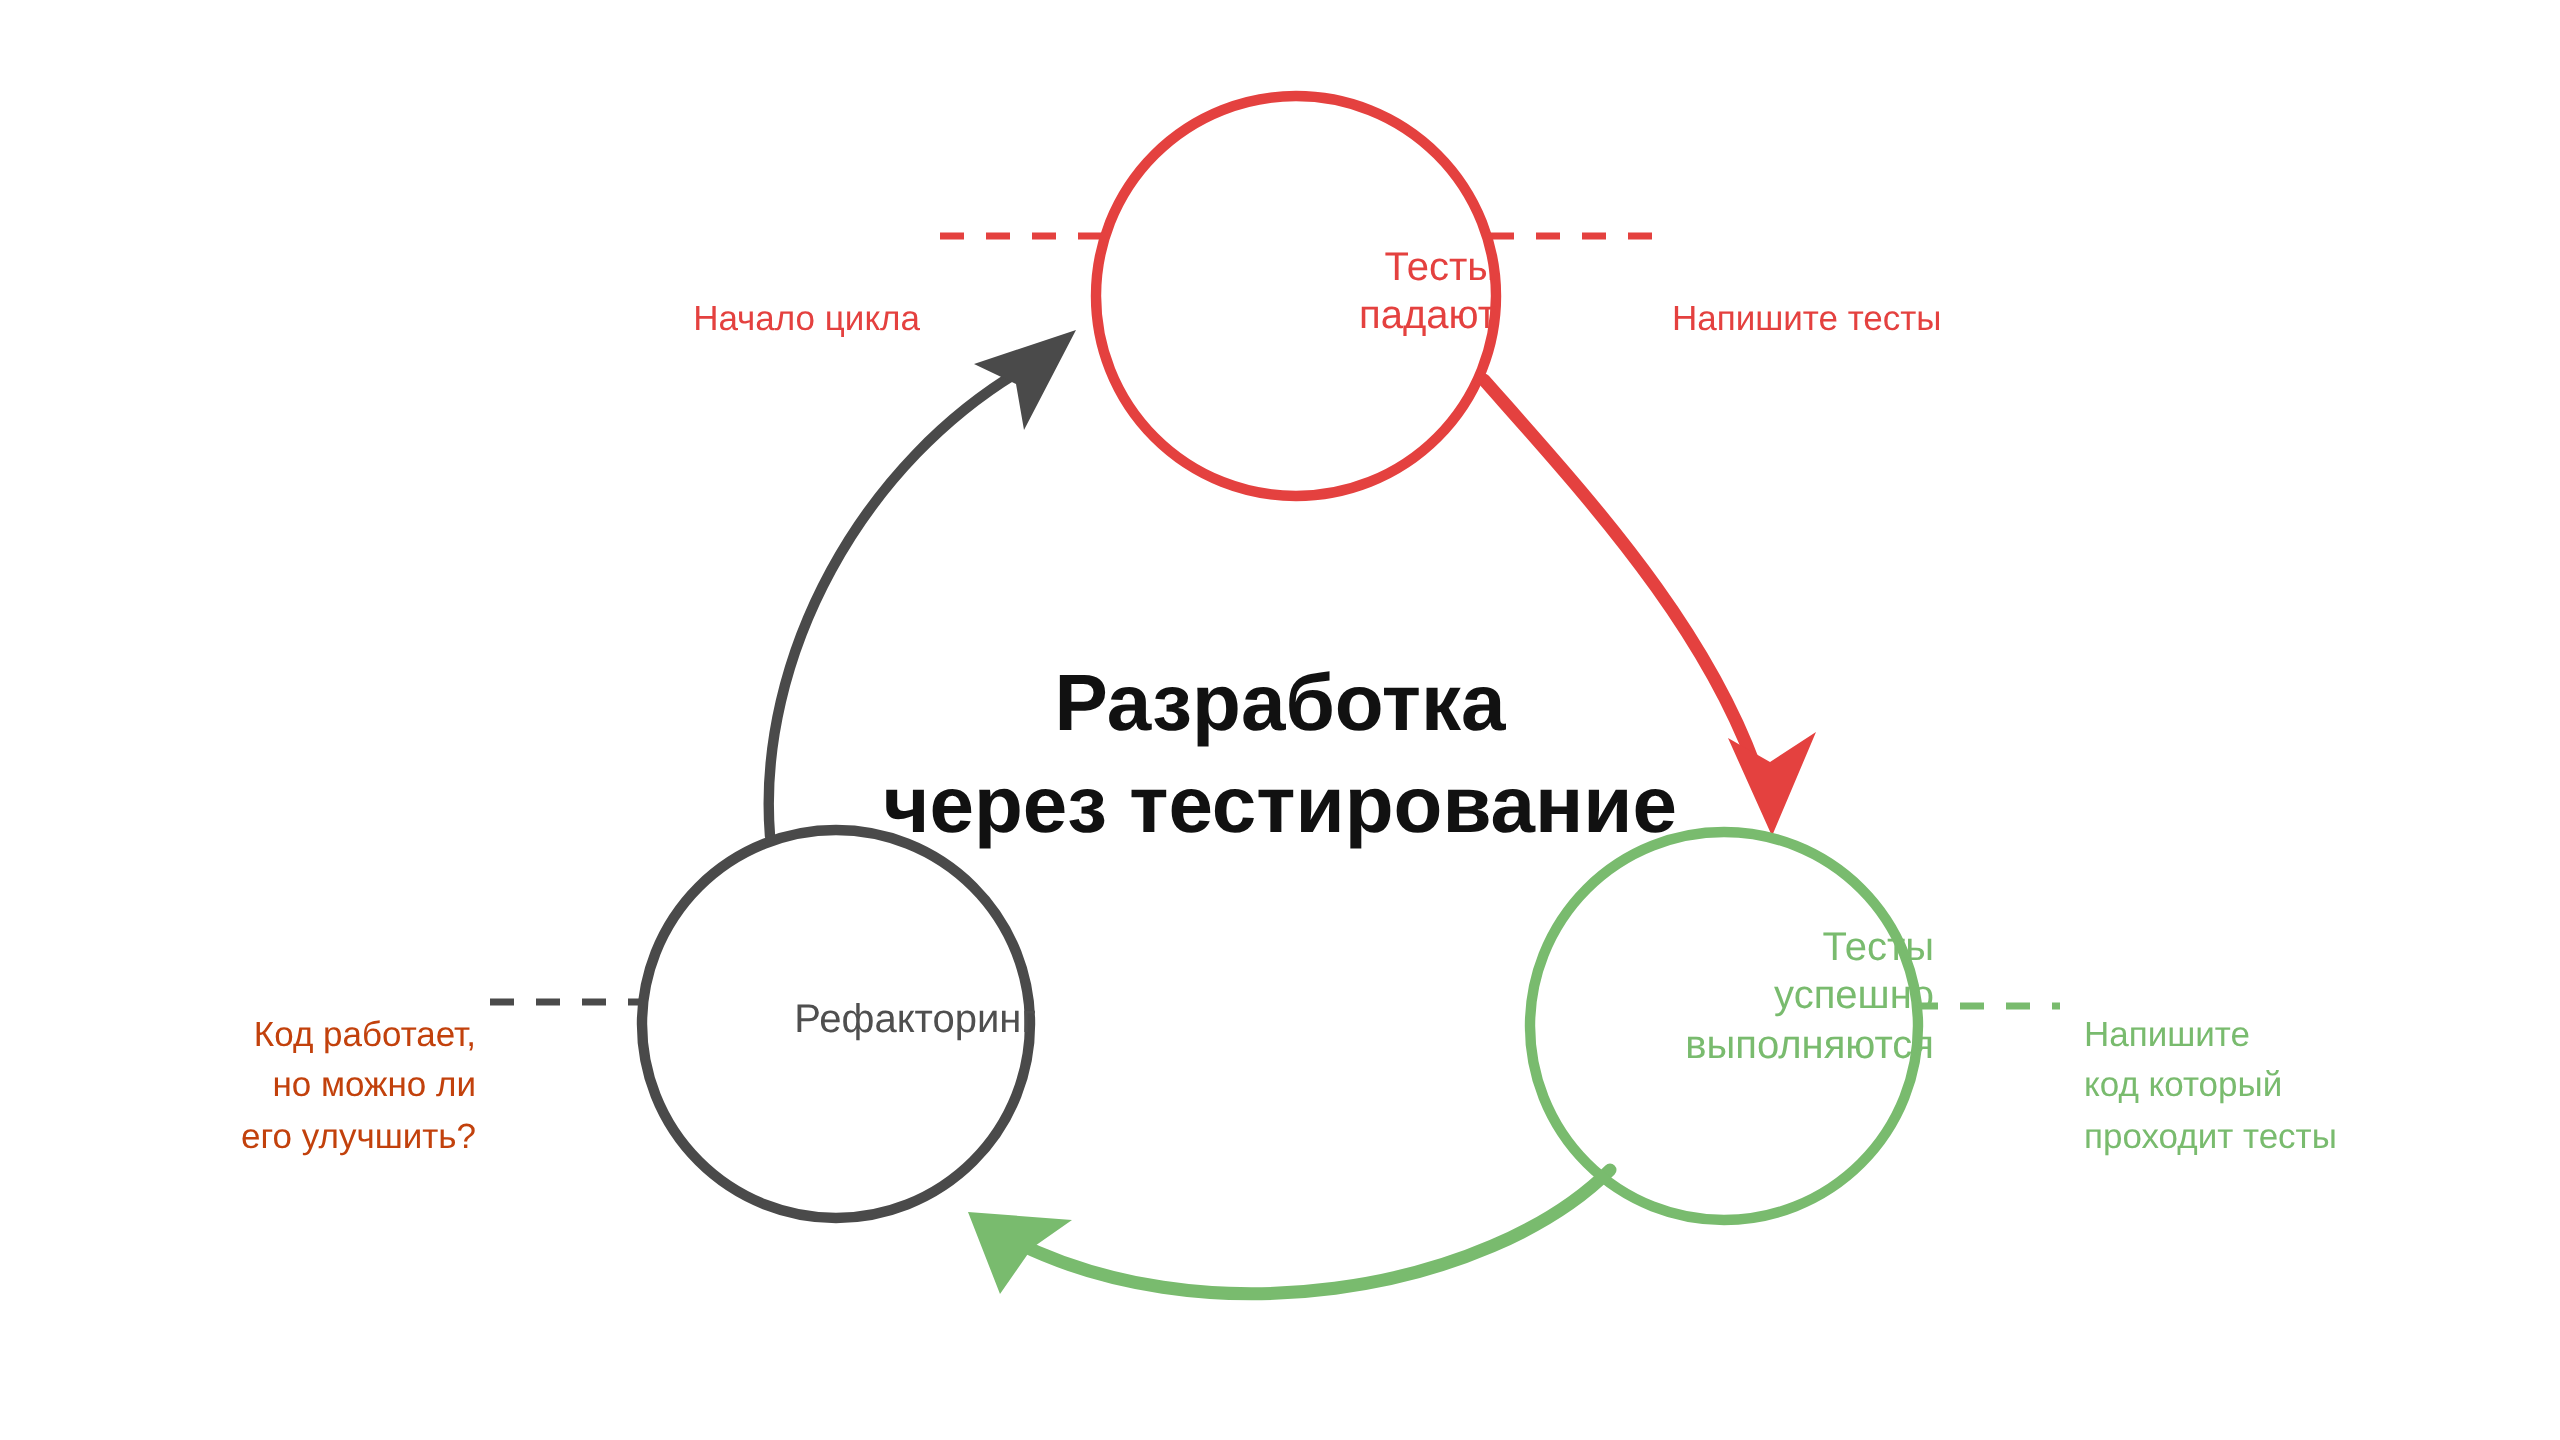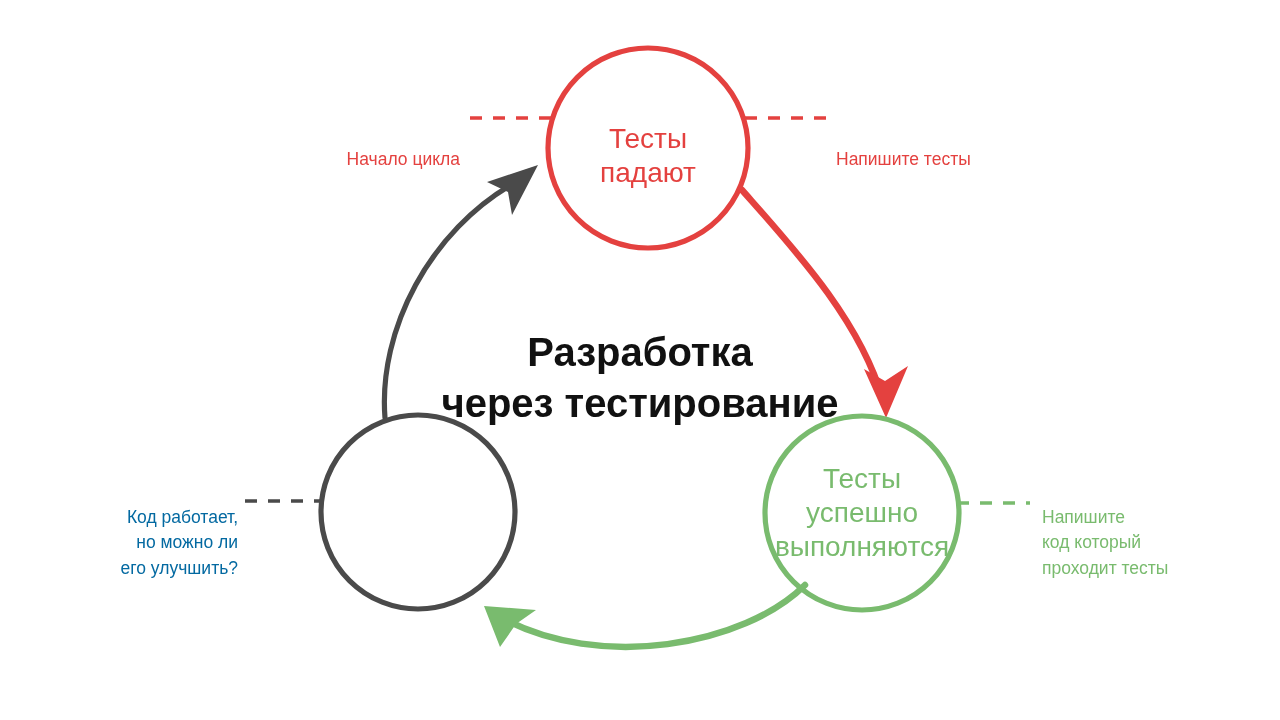--- a/index.html
+++ b/index.html
@@ -21,40 +21,40 @@
   }
   #diagram {
     position: absolute;
     left: 0;
     top: 0;
     width: 1280px;
     height: 720px;
   }
   .node-label {
     position: absolute;
-    text-align: center;
+    text-align: right;
     line-height: 1.22;
-    font-size: 28px;
+    font-size: 20px;
     white-space: pre-line;
     pointer-events: none;
   }
   .node-label.red  { color: #e4413f; }
   .node-label.green{ color: #79bb6e; }
   .node-label.gray { color: #4f4f4f; }
 
   .side-label {
     position: absolute;
     font-size: 17.5px;
     line-height: 1.45;
     white-space: pre-line;
     margin-top: 40px;
   }
   .side-label.red   { color: #e4413f; }
   .side-label.green { color: #79bb6e; }
-  .side-label.gray  { color: #0369a1; }
+  .side-label.gray  { color: #c2410c; }
 
   #center-title {
     position: absolute;
     text-align: center;
     font-size: 40px;
     font-weight: bold;
     color: #111111;
     line-height: 1.28;
     white-space: pre-line;
   }
@@ -90,20 +90,21 @@
     <circle cx="418" cy="512" r="97" fill="none" stroke="#4a4a4a" stroke-width="5.2"></circle>
   </svg>
 
   <div class="node-label red" style="left:548px; top:122px; width:200px;">Тесты
 падают</div>
 
   <div class="node-label green" style="left:757px; top:462px; width:210px;">Тесты
 успешно
 выполняются</div>
 
+  <div class="node-label gray" style="left:318px; top:498px; width:200px;">Рефакторинг</div>
 
   <div id="center-title" style="left:440px; top:327px; width:400px;">Разработка
 через тестирование</div>
 
   <div class="side-label red" style="left:230px; top:107px; width:230px; text-align:right;">Начало цикла</div>
 
   <div class="side-label red" style="left:836px; top:107px; width:250px; text-align:left;">Напишите тесты</div>
 
   <div class="side-label green" style="left:1042px; top:465px; width:230px; text-align:left;">Напишите
 код который

